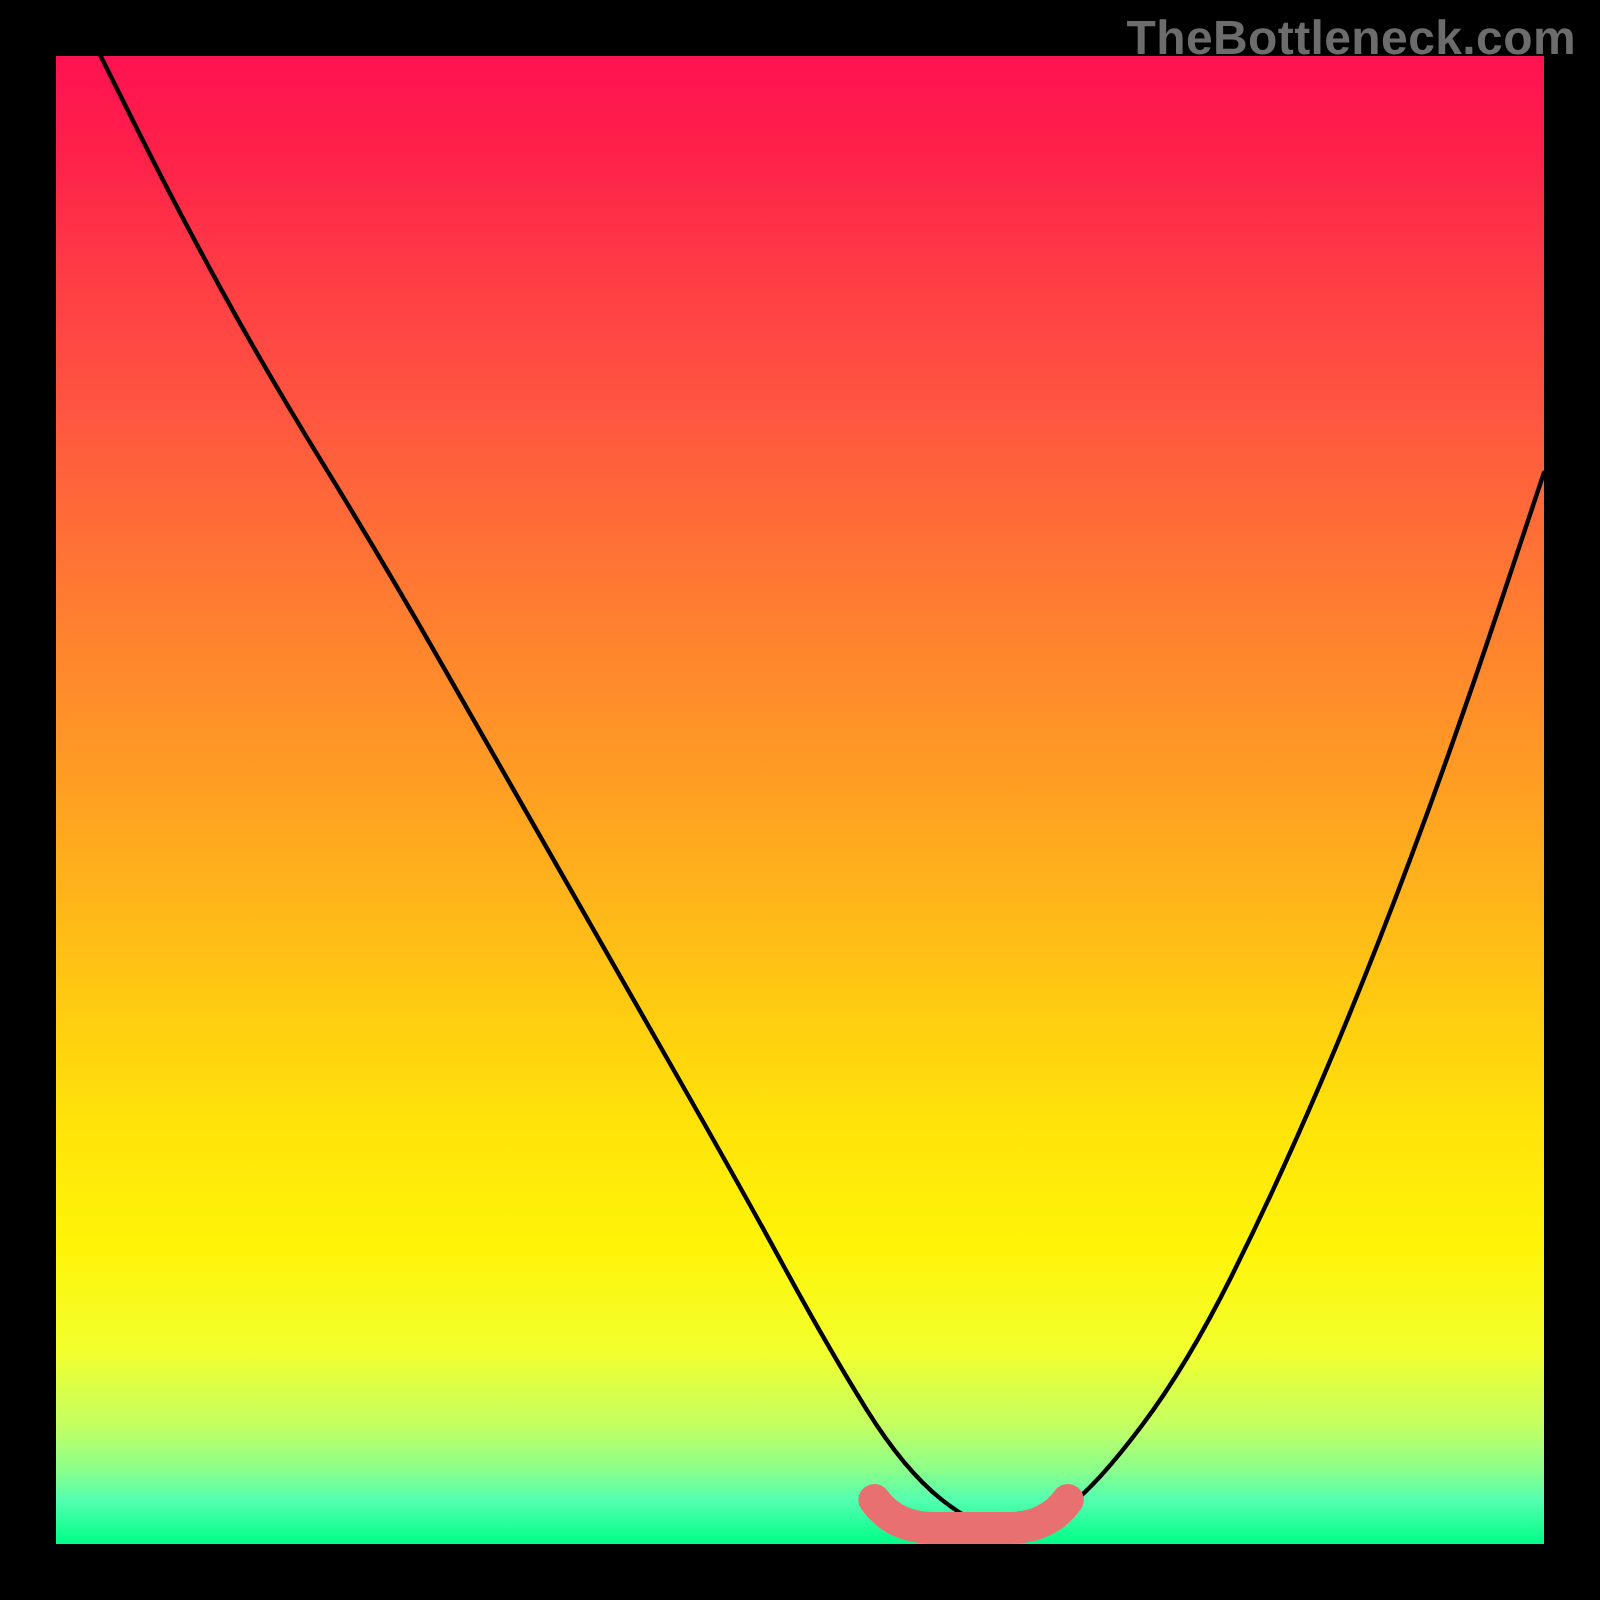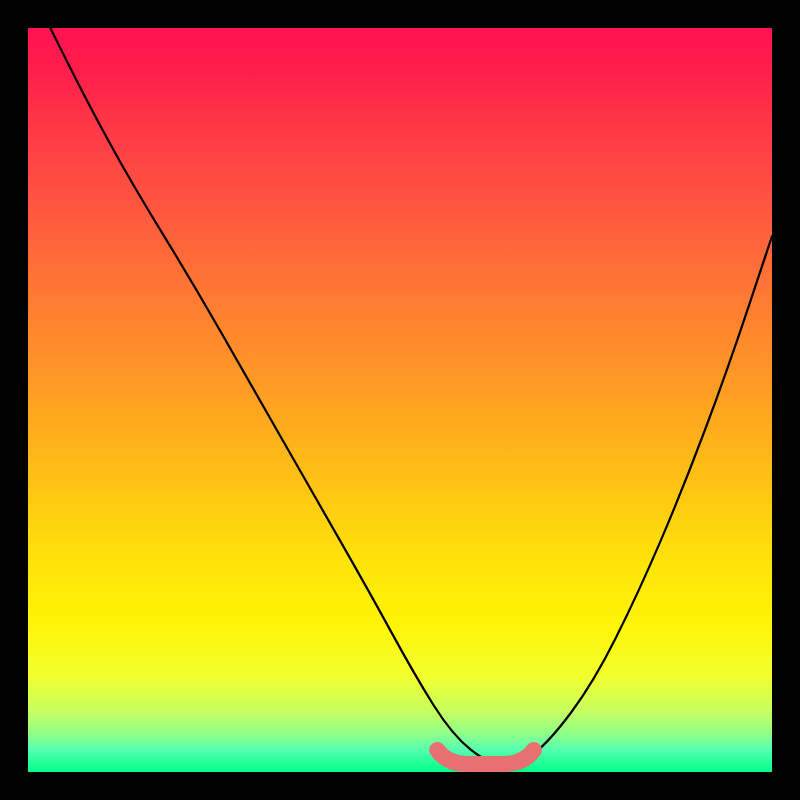--- a/index.html
+++ b/index.html
@@ -70,19 +70,20 @@
     stroke: #e97070;
     stroke-width: 16;
     stroke-linecap: round;
     stroke-linejoin: round;
   }
 </style>
 </head>
 <body>
 
 <div class="frame">
+  <div class="watermark">TheBottleneck.com</div>
   <div class="plot">
     <svg class="curves" viewBox="0 0 744 744" preserveAspectRatio="none">
       <path id="bottleneck-path" class="curve-line" d="M 22.32 0 Q 22.32 0 40.92 37.19999999999999 Q 59.52 74.39999999999998 81.84 115.32 Q 104.16000000000001 156.24 133.92000000000002 204.6 Q 163.68 252.95999999999998 193.44 305.03999999999996 Q 223.2 357.12 252.96 409.2 Q 282.72 461.28 312.48 513.36 Q 342.24 565.44 364.56 606.36 Q 386.88 647.28 405.48 677.04 Q 424.08 706.8 442.67999999999995 721.68 Q 461.28 736.56 476.15999999999997 736.56 Q 491.04 736.56 505.91999999999996 725.4 Q 520.8 714.24 543.12 684.48 Q 565.44 654.72 587.76 610.08 Q 610.0799999999999 565.44 632.4 513.36 Q 654.72 461.28 677.04 401.76 Q 699.36 342.23999999999995 721.6800000000001 275.28 T 744 208.32000000000005"></path>
       <path id="min-marker" class="bottom-mark" d="M 409.20000000000005 722 Q 419.20000000000005 736 439.20000000000005 736 L 475.92 736 Q 495.92 736 505.92 722"></path>
     </svg>
   </div>
 </div>
 
 </body></html>

